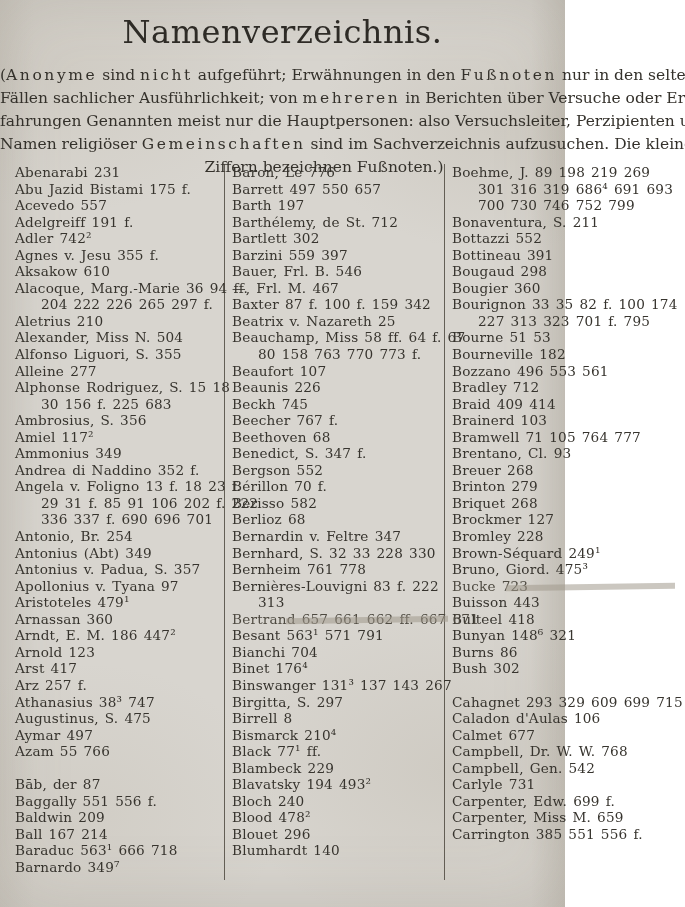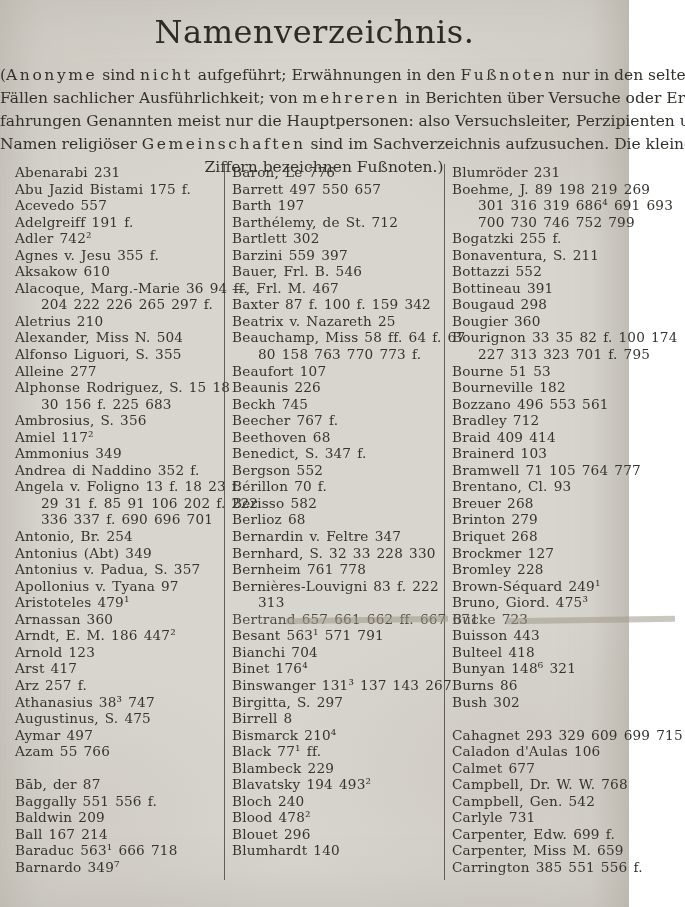--- a/index.html
+++ b/index.html
@@ -1,18 +1,18 @@
 <!DOCTYPE html>
 <html><head>
 <meta charset="utf-8">
 <style>
   html,body{margin:0;padding:0;}
   body{width:685px;height:907px;overflow:hidden;}
   .page{
-    position:relative;width:629px;height:907px;
+    position:relative;width:565px;height:907px;
     background:#d8d5cf;
     background-image:
       radial-gradient(ellipse 300px 200px at 12% 8%, rgba(165,155,135,0.14), rgba(0,0,0,0) 70%),
       radial-gradient(ellipse 260px 180px at 88% 14%, rgba(160,150,130,0.16), rgba(0,0,0,0) 70%),
       radial-gradient(ellipse 320px 240px at 80% 85%, rgba(150,140,120,0.14), rgba(0,0,0,0) 70%),
       radial-gradient(ellipse 280px 220px at 15% 90%, rgba(160,150,130,0.12), rgba(0,0,0,0) 70%),
       linear-gradient(90deg, rgba(140,130,110,0.08), rgba(0,0,0,0) 6%, rgba(0,0,0,0) 94%, rgba(130,120,100,0.14));
     box-shadow: inset 0 0 70px rgba(110,100,85,0.22);
     font-family:"DejaVu Serif", serif;
     color:#37342e;
@@ -165,25 +165,23 @@
         <div class="line">Bismarck 210⁴</div>
         <div class="line">Black 77¹ ff.</div>
         <div class="line">Blambeck 229</div>
         <div class="line">Blavatsky 194 493²</div>
         <div class="line">Bloch 240</div>
         <div class="line">Blood 478²</div>
         <div class="line">Blouet 296</div>
         <div class="line">Blumhardt 140</div>
       </div>
     <div class="col col-3">
-        <div class="line">Blumröder 231</div>
         <div class="line">Boehme, J. 89 198 219 269</div>
         <div class="line indent">301 316 319 686⁴ 691 693</div>
         <div class="line indent">700 730 746 752 799</div>
-        <div class="line">Bogatzki 255 f.</div>
         <div class="line">Bonaventura, S. 211</div>
         <div class="line">Bottazzi 552</div>
         <div class="line">Bottineau 391</div>
         <div class="line">Bougaud 298</div>
         <div class="line">Bougier 360</div>
         <div class="line">Bourignon 33 35 82 f. 100 174</div>
         <div class="line indent">227 313 323 701 f. 795</div>
         <div class="line">Bourne 51 53</div>
         <div class="line">Bourneville 182</div>
         <div class="line">Bozzano 496 553 561</div>

